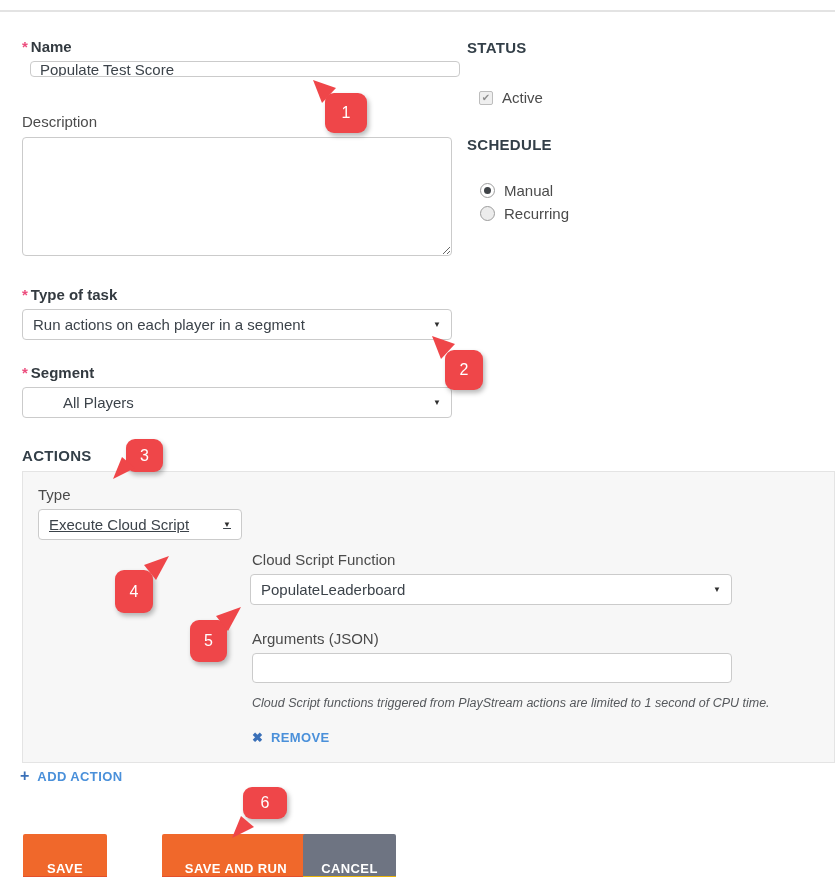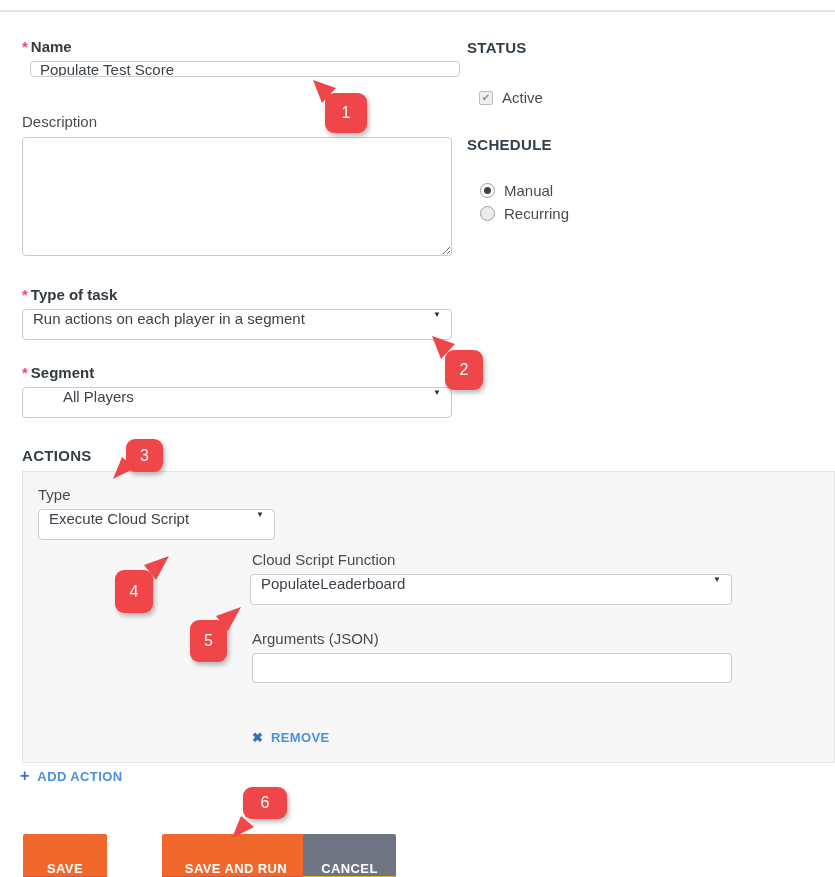--- a/index.html
+++ b/index.html
@@ -15,21 +15,21 @@
 
   .heading { position:absolute; font-size:15px; font-weight:bold; color:#333f48; letter-spacing:.3px; }
 
   .inp, .txtarea {
     position:absolute; border:1px solid #cbcbcb; border-radius:4px; background:#fff;
     font-family:"Liberation Sans", sans-serif; font-size:15px; color:#3c434a; padding:3px 9px;
   }
   .txtarea { resize:both; padding:6px 9px; }
 
   .select {
-    position:absolute; display:flex; justify-content:space-between;
+    position:absolute; display:flex; align-items:center; justify-content:space-between;
     border:1px solid #cbcbcb; border-radius:4px; background:#fff; padding:0 10px;
     font-size:15px; color:#3c434a; cursor:default;
   }
   .select .arrow { font-size:8px; color:#2f2f2f; margin-left:8px; }
 
   .row { position:absolute; display:flex; align-items:center; gap:9px; font-size:15px; color:#4b4b4b; }
 
   .cb { width:14px; height:14px; border:1px solid #b3b3b3; border-radius:2px; background:#fff;
         display:flex; align-items:center; justify-content:center; flex:0 0 auto; }
   .cb.checked { background:#efefef; border-color:#bdbdbd; }
@@ -118,39 +118,40 @@
     <span>All Players</span>
     <span class="arrow">▼</span>
   </div>
 
   <div class="heading" style="left:22px; top:447px;">ACTIONS</div>
 
   <div class="panel">
     <div class="flabel" style="left:15px; top:14px;">
       <span>Type</span>
     </div>
-    <div class="select" style="left:15px; top:37px; width:237px; height:31px;">
+    <div class="select" style="left:15px; top:37px; width:204px; height:31px;text-decoration:underline;">
       <span>Execute Cloud Script</span>
       <span class="arrow">▼</span>
     </div>
 
 
     <div class="flabel" style="left:229px; top:79px;">
       <span>Cloud Script Function</span>
     </div>
     <div class="select" style="left:227px; top:102px; width:482px; height:31px;">
       <span>PopulateLeaderboard</span>
       <span class="arrow">▼</span>
     </div>
 
     <div class="flabel" style="left:229px; top:158px;">
       <span>Arguments (JSON)</span>
     </div>
     <input class="inp" style="left: 229px; top: 181px; width: 480px; height: 30px;" value="">
 
+    <div class="note" style="left:229px; top:224px;">Cloud Script functions triggered from PlayStream actions are limited to 1 second of CPU time.</div>
 
     <div class="linkrow" style="left:229px; top:258px;">
       <span class="licon">✖</span>
       <span class="ltext">REMOVE</span>
     </div>
   </div>
 
   <div class="linkrow" style="left:20px; top:767px;">
     <span class="licon" style="font-size:16px;">+</span>
     <span class="ltext">ADD ACTION</span>

